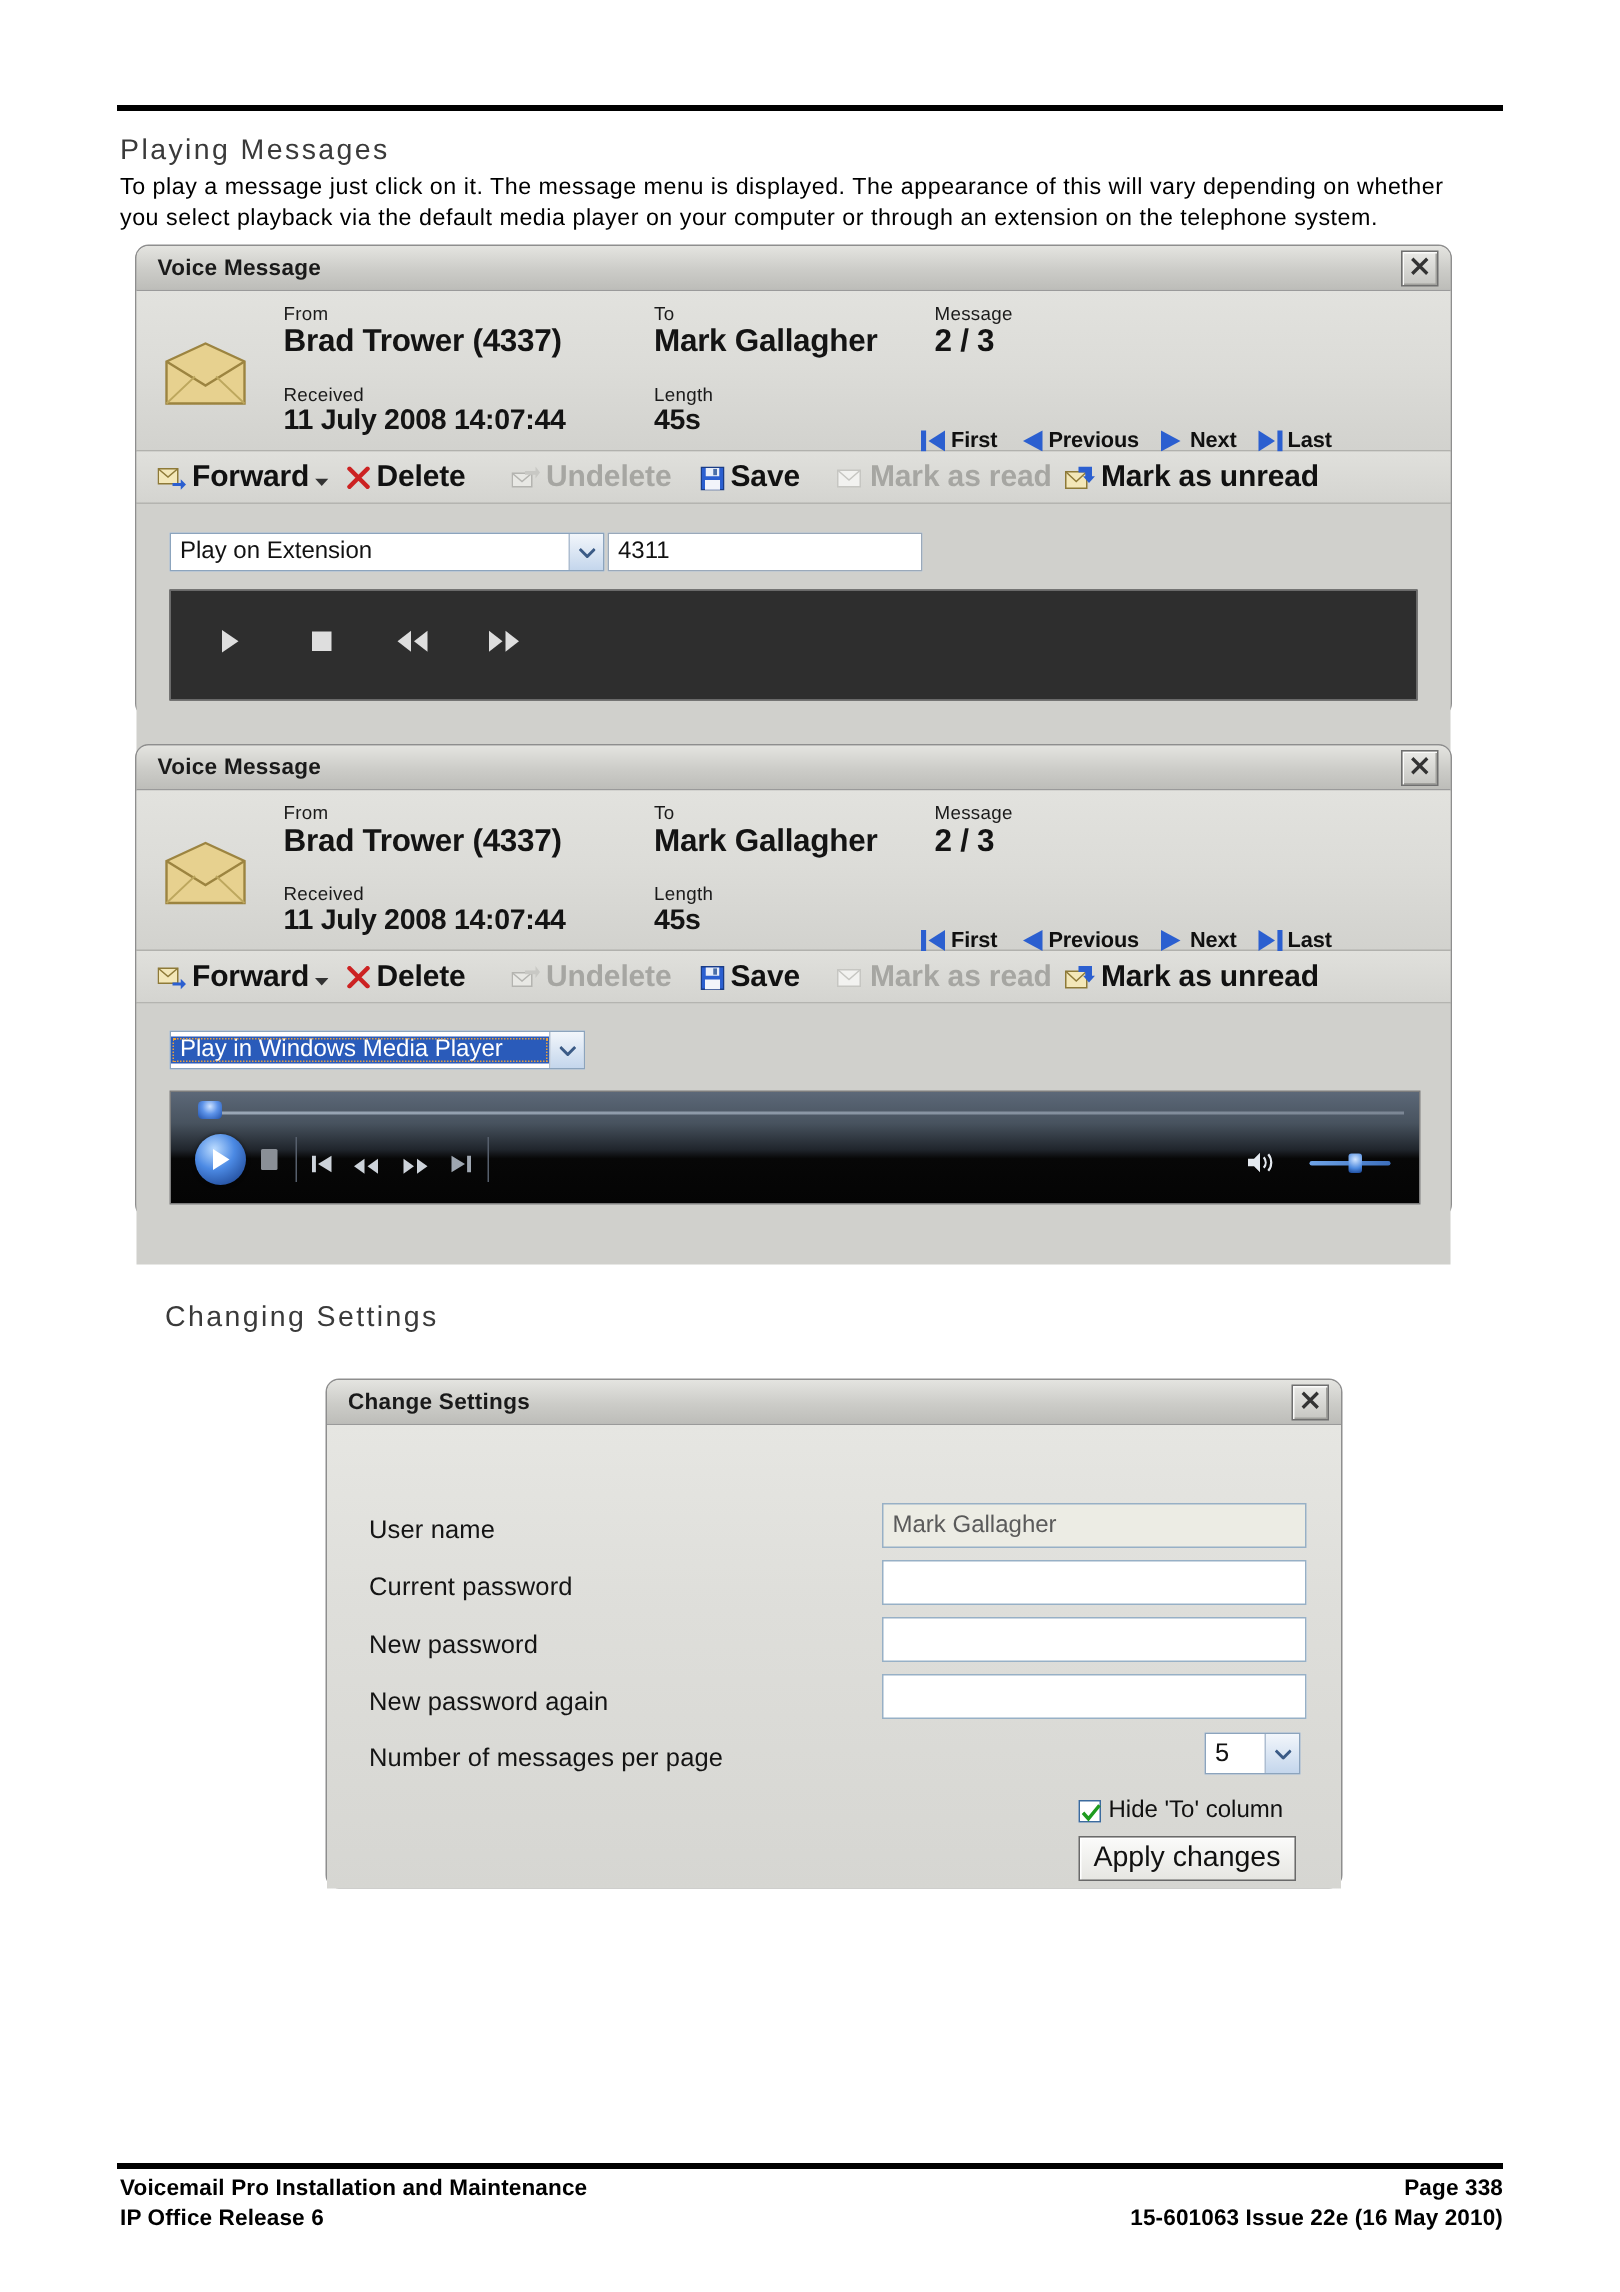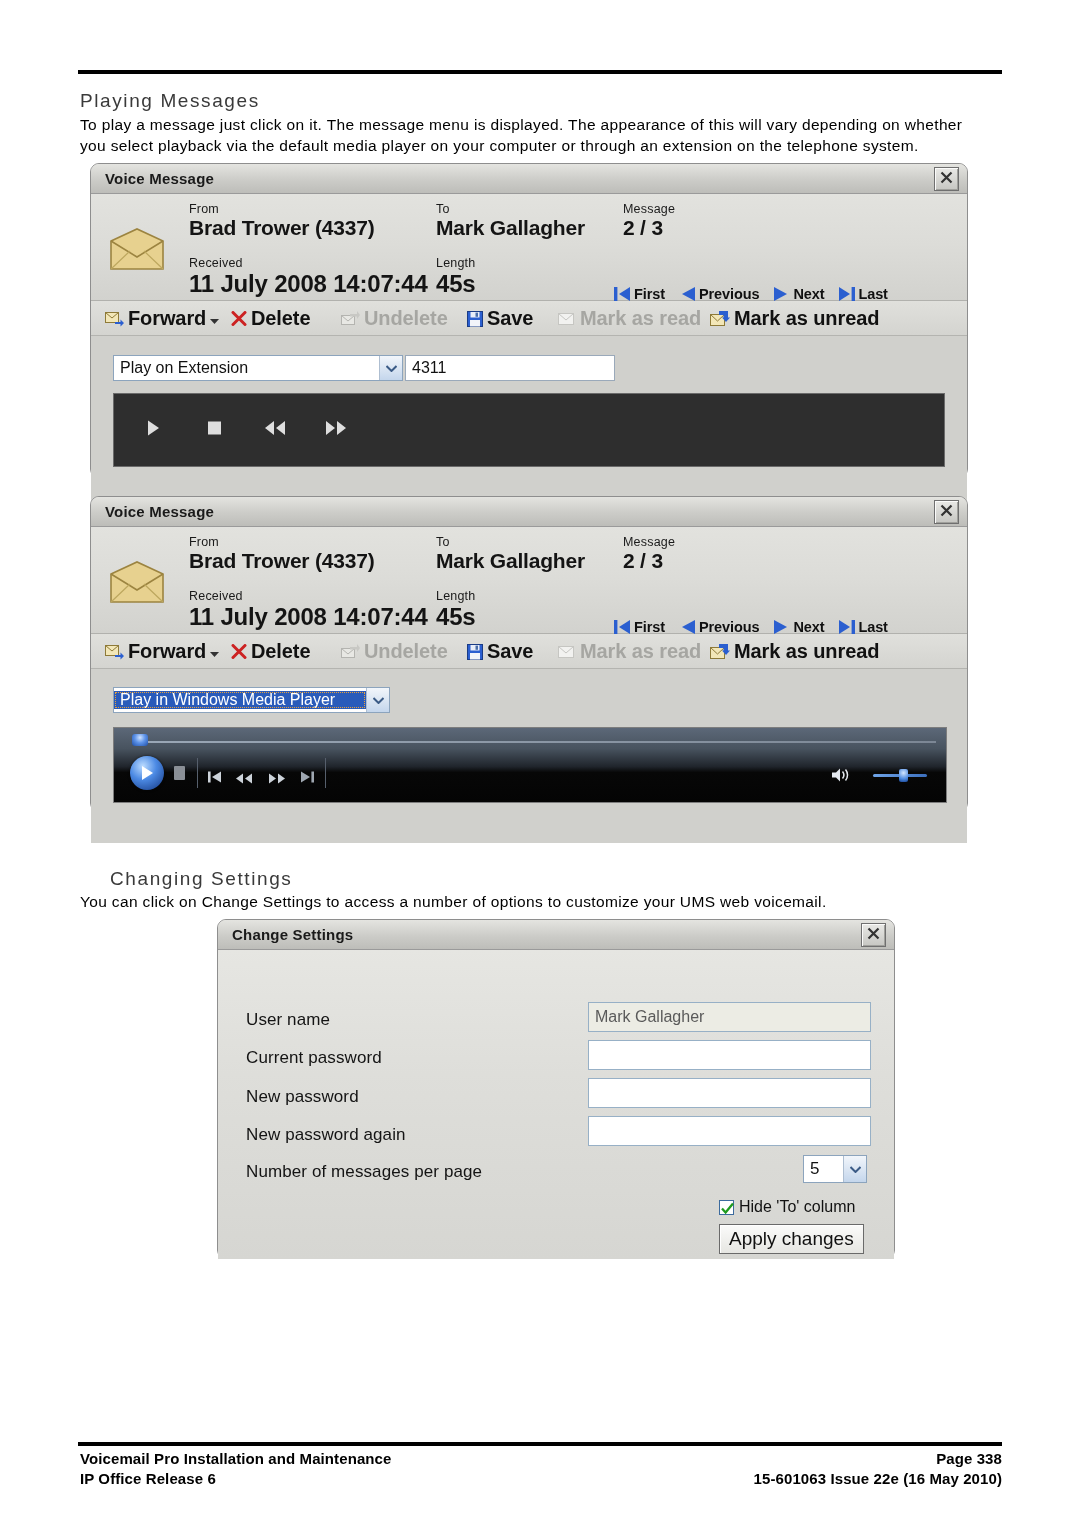--- a/index.html
+++ b/index.html
@@ -103,21 +103,21 @@
     letter-spacing: 0.2px;
   }
   .fld-value {
     position: absolute;
     font-size: 21px;
     font-weight: bold;
     color: #141414;
     letter-spacing: -0.2px;
     white-space: nowrap;
   }
-  .fld-value.small { font-size: 24px; }
+  .fld-value.small { font-size: 19px; }
 
   .nav-row {
     position: absolute;
     left: 522px; top: 91px;
     display: flex;
     align-items: center;
     gap: 13px;
   }
   .nav-btn {
     display: flex;
@@ -707,21 +707,20 @@
           </svg>
         </span>
         <div class="wmp-vol-track" style="left:759px; top:46px; width:54px;"></div>
         <div class="wmp-vol-thumb" style="left:785px; top:41px;"></div>
       </div>
     </div>
   </div>
 
   <div class="h2" style="left:80px; top:868px;margin-left:30px;">Changing Settings</div>
 
-  <div class="para" style="left:80px; top:891px; width:910px;">You can click on Change Settings to access a number of options to customize your UMS web voicemail.</div>
 
   <div class="dialog" style="left:190px; top:919px; width:678px; height:340px;margin-left:27px;">
 
     <div class="dlg-title">
       <div class="dlg-title-text">Change Settings</div>
       <div class="close-btn">
         <svg width="13" height="13" viewBox="0 0 13 13">
           <path d="M1.5 1.5 L11.5 11.5 M11.5 1.5 L1.5 11.5" stroke="#333" stroke-width="2.2" fill="none"></path>
         </svg>
       </div>

